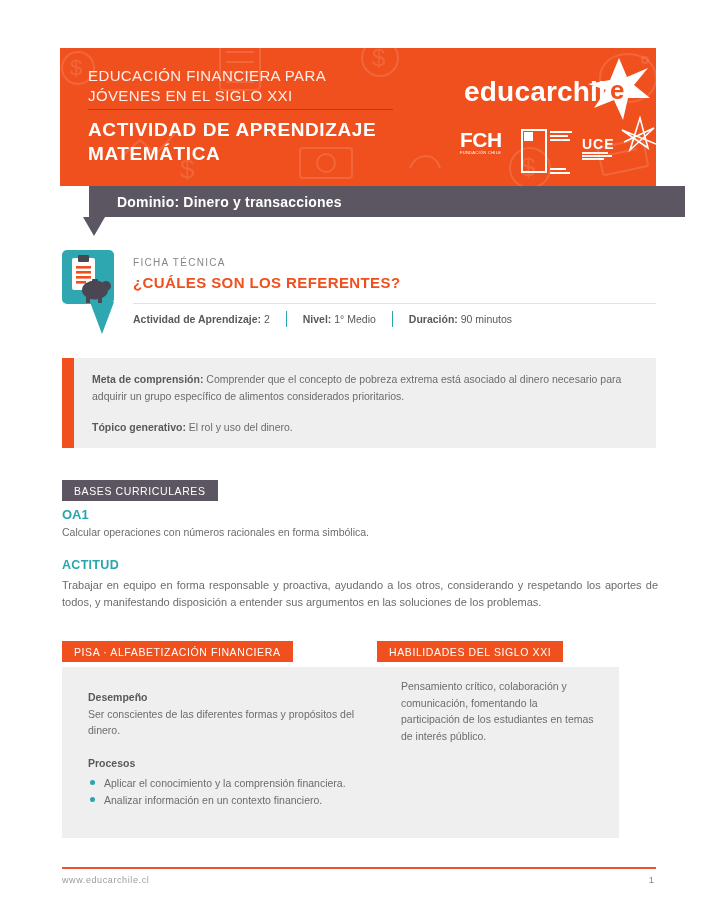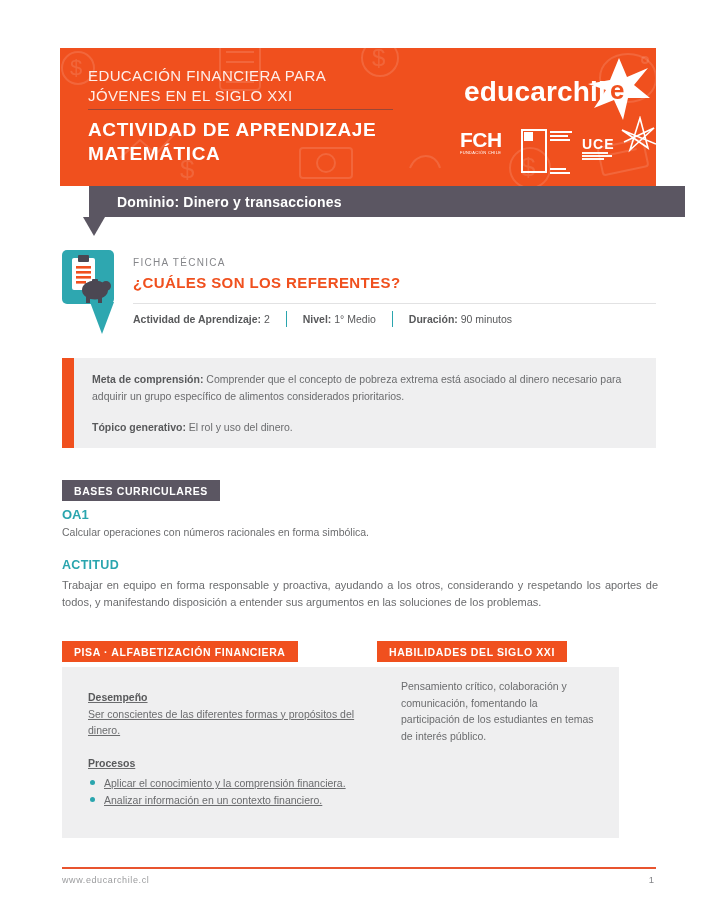--- a/index.html
+++ b/index.html
@@ -43,35 +43,35 @@
   .meta-row .seg b{font-weight:700;}
   .meta-row .pipe{width:1px;height:16px;background:#2aa5ae;margin:0 16px;}
   
   .meta-box{position:absolute;left:62px;top:358px;width:594px;height:90px;background:#efeff0;box-sizing:border-box;}
   .meta-box .accent{position:absolute;left:0;top:0;width:12px;height:90px;background:#f0501e;}
   .meta-box .content{position:absolute;left:30px;top:13px;width:545px;font-size:10.5px;line-height:17px;color:#6b6c6e;}
   .meta-box p{margin:0 0 14px 0;}
   .meta-box b{color:#58595b;}
   
   .section-badge{position:absolute;height:21px;display:flex;align-items:center;padding:0 12px;
-                 color:#fff;font-size:10.5px;font-weight:700;letter-spacing:.6px;}
+                 color:#fff;font-size:10.5px;font-weight:400;letter-spacing:.6px;}
   .badge-slate{background:#5b5662;left:62px;top:480px;}
   .teal-h{position:absolute;left:62px;color:#2aa5ae;font-weight:700;}
   .oa1{top:507px;font-size:13px;}
   .oa-text{position:absolute;left:62px;top:526px;font-size:10.5px;color:#6b6c6e;}
   .actitud{top:558px;font-size:12.5px;letter-spacing:.3px;}
   .actitud-text{position:absolute;left:62px;top:577px;width:596px;font-size:11px;line-height:16.5px;
                 color:#6b6c6e;text-align:justify;}
   
   .badge-orange{background:#f0501e;}
   .badge-pisa{left:62px;top:641px;}
   .badge-hab{left:377px;top:641px;}
   .col-box{position:absolute;top:667px;height:171px;background:#efeff0;box-sizing:border-box;font-size:10.5px;
            line-height:16.5px;color:#6b6c6e;}
-  .box-pisa{left:62px;width:325px;padding:22px 20px 0 26px;text-decoration:underline;}
+  .box-pisa{left:62px;width:325px;padding:22px 20px 0 26px;}
   .box-hab{left:377px;width:242px;padding:11px 24px 0 24px;}
   .col-box b{color:#58595b;}
   .col-box p{margin:0;}
   .gap{height:16px;}
   ul.bullets{margin:4px 0 0 0;padding:0;list-style:none;}
   ul.bullets li{position:relative;padding-left:16px;margin:0;}
   ul.bullets li .dot{position:absolute;left:2px;top:5px;width:5px;height:5px;border-radius:50%;background:#2aa5ae;}
   
   .footer-line{position:absolute;left:62px;top:867px;width:594px;height:2px;background:#e8542f;}
   .footer-url{position:absolute;left:62px;top:875px;font-size:9px;letter-spacing:.6px;color:#9b9c9e;}

